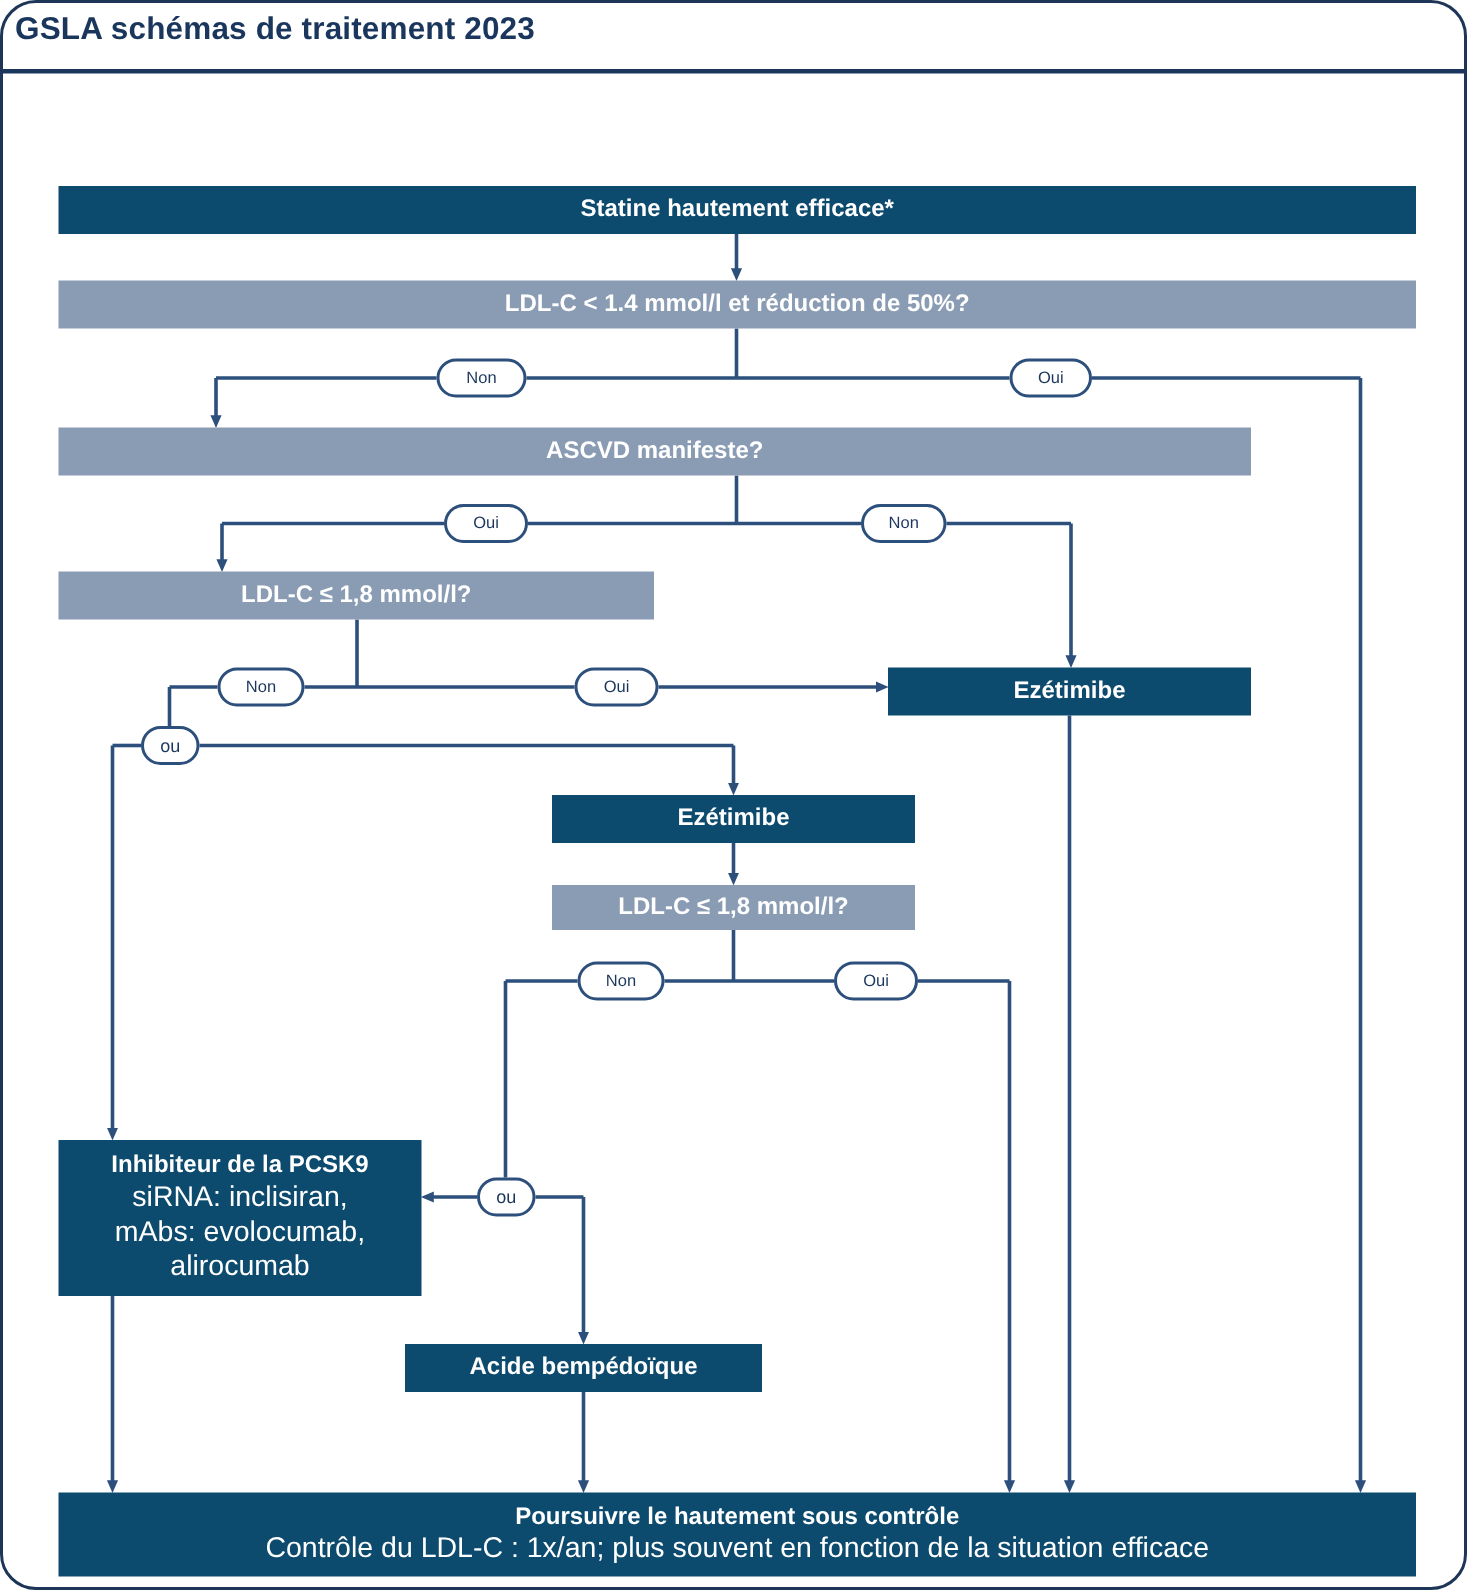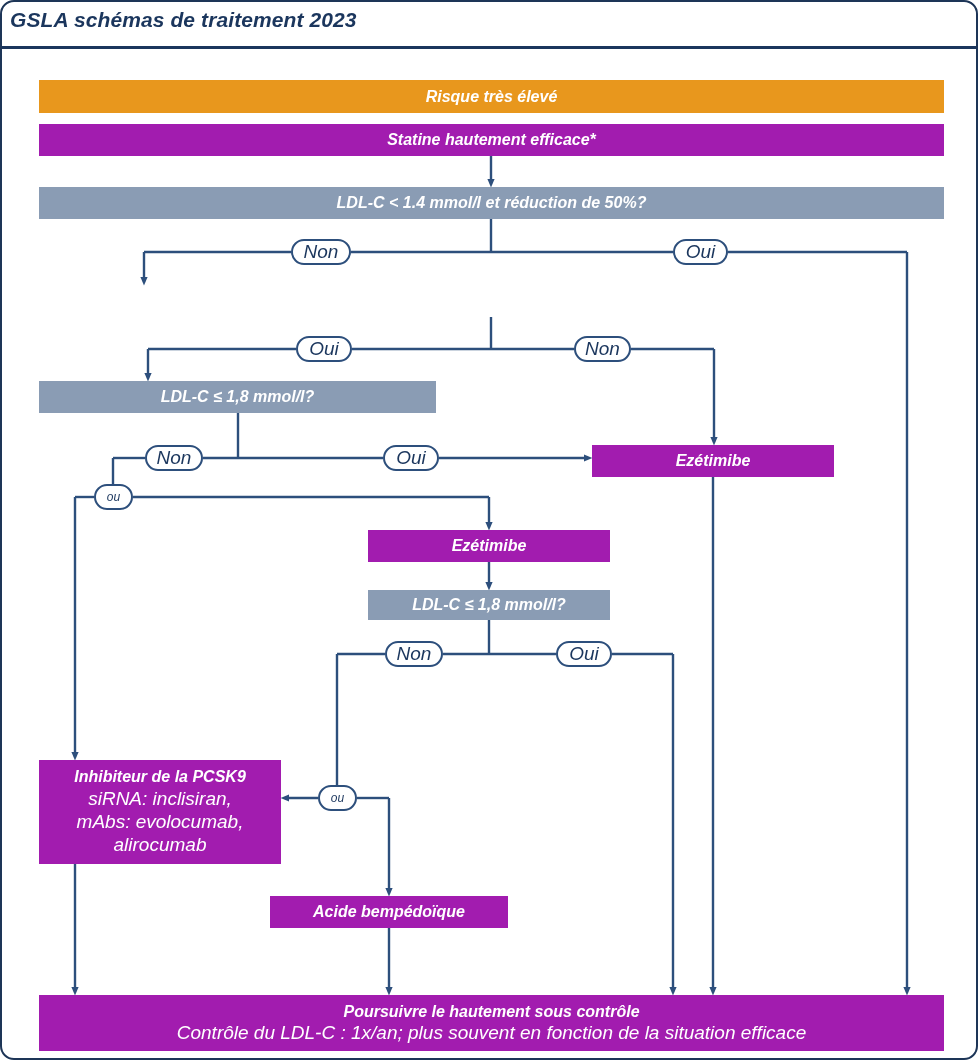--- a/index.html
+++ b/index.html
@@ -9,24 +9,23 @@
   }
   body {
     font-family: "Liberation Sans", sans-serif;
   }
   #page {
     position: relative;
     width: 978px;
     height: 1060px;
     background: #ffffff;
     border: 2px solid #1d3557;
-    border-radius: 14px;
+    border-radius: 24px;
     box-sizing: border-box;
     overflow: hidden;
-    font-style: italic;
   }
   #page-title {
     position: absolute;
     left: 8px;
     top: 6px;
     font-size: 21px;
     font-weight: bold;
     color: #1b365d;
     letter-spacing: 0.1px;
     white-space: nowrap;
@@ -48,39 +47,39 @@
     position: absolute;
     box-sizing: border-box;
     display: flex;
     flex-direction: column;
     align-items: center;
     justify-content: center;
     text-align: center;
     color: #ffffff;
     line-height: 1.22;
   }
-  .node-box.dark   { background: #a21caf; }
+  .node-box.dark   { background: #0c4a6e; }
   .node-box.orange { background: #e8971d; }
   .node-box.grey   { background: #8a9cb4; }
   .node-title {
     font-weight: bold;
     font-size: 16px;
   }
   .node-sub {
     font-weight: normal;
     font-size: 19px;
   }
   .pill {
     position: absolute;
     box-sizing: border-box;
     background: #ffffff;
     border: 2px solid #2d4f7c;
     border-radius: 999px;
     color: #1b365d;
-    font-size: 19px;
+    font-size: 11px;
     display: flex;
     align-items: center;
     justify-content: center;
   }
   .pill.small { font-size: 12px; }
 </style>
 </head>
 <body>
 
 <div id="page">
@@ -146,32 +145,32 @@
 
       <path d="M355,796 L387,796"></path>
       <path d="M387,796 L387,890" marker-end="url(#ah)"></path>
 
       <path d="M73,862 L73,989" marker-end="url(#ah)"></path>
 
       <path d="M387,926 L387,989" marker-end="url(#ah)"></path>
     </g>
   </svg>
 
-  <div class="node-box orange" style="left:37px; top:78px; width:905px; height:33px;">
-    <span class="node-title">Risque très élevé</span>
-  </div>
 
   <div class="node-box dark" style="left:37px; top:122px; width:905px; height:32px;">
     <span class="node-title">Statine hautement efficace*</span>
   </div>
 
   <div class="node-box grey" style="left:37px; top:185px; width:905px; height:32px;text-align:center;">
     <span class="node-title">LDL-C &lt; 1.4 mmol/l et réduction de 50%?</span>
   </div>
 
+  <div class="node-box grey" style="left:37px; top:283px; width:795px; height:32px;">
+    <span class="node-title">ASCVD manifeste?</span>
+  </div>
 
   <div class="node-box grey" style="left:37px; top:379px; width:397px; height:32px;">
     <span class="node-title">LDL-C ≤ 1,8 mmol/l?</span>
   </div>
 
   <div class="node-box dark" style="left:590px; top:443px; width:242px; height:32px;">
     <span class="node-title">Ezétimibe</span>
   </div>
 
   <div class="node-box dark" style="left:366px; top:528px; width:242px; height:32px;">

